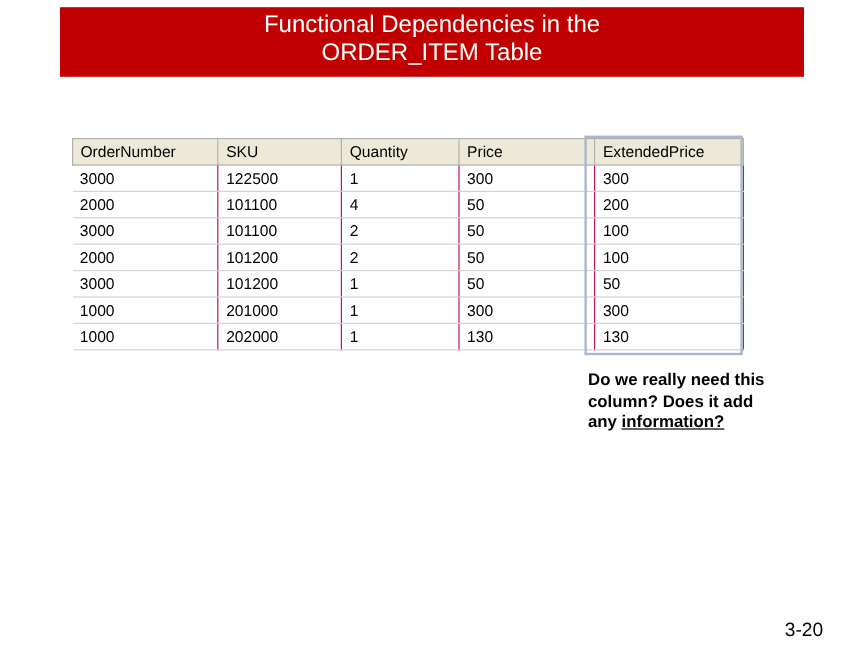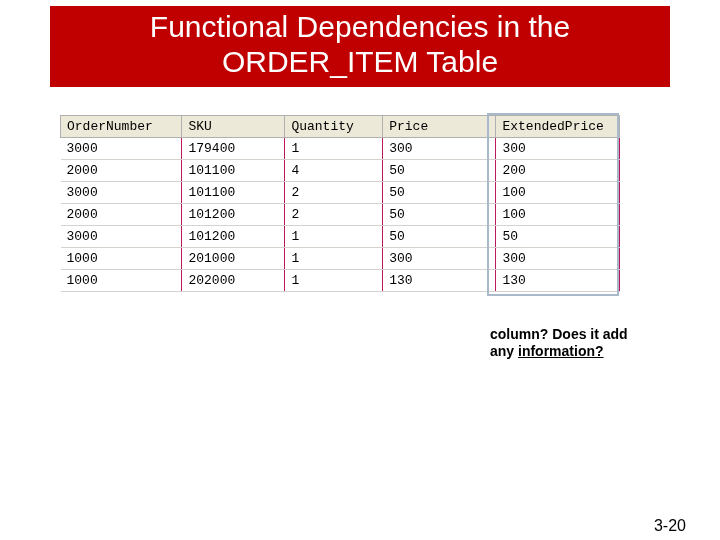--- a/index.html
+++ b/index.html
@@ -17,36 +17,36 @@
     width: 720px;
     height: 540px;
   }
   .title-band {
     position: absolute;
     left: 50px;
     top: 6px;
     width: 620px;
     background: #c00000;
     color: #ffffff;
-    font-size: 30px;
+    font-size: 20px;
     text-align: center;
     padding: 4px 8px 8px 8px;
     line-height: 1.15;
   }
   .table-wrap {
     position: absolute;
     left: 60px;
     top: 115px;
     width: 560px;
   }
   table.grid {
     border-collapse: collapse;
     width: 100%;
     background: #ffffff;
-    font-family: Liberation Mono, monospace;
+    font-family: Liberation Sans, sans-serif;
     font-size: 13px;
     color: #000000;
   }
   table.grid th {
     background: #ece9d8;
     border: 1px solid #b0b0b0;
     text-align: left;
     font-weight: normal;
     padding: 3px 6px;
     height: 20px;
@@ -117,21 +117,21 @@
           <th class="col-ordernum">OrderNumber</th>
           <th class="col-sku">SKU</th>
           <th class="col-qty">Quantity</th>
           <th class="col-price">Price</th>
           <th class="col-ext">ExtendedPrice</th>
         </tr>
       </thead>
       <tbody>
         <tr>
           <td>3000</td>
-          <td>179400</td>
+          <td>122500</td>
           <td>1</td>
           <td>300</td>
           <td>300</td>
         </tr>
         <tr>
           <td>2000</td>
           <td>101100</td>
           <td>4</td>
           <td>50</td>
           <td>200</td>
@@ -171,21 +171,21 @@
           <td>130</td>
           <td>130</td>
         </tr>
       </tbody>
     </table>
   </div>
 
   <div class="highlight-box"></div>
 
   <div class="callout">
-    <br>
+    <span>Do we really need this</span><br>
     <span>column? Does it add</span><br>
     <span>any </span><span class="u">information?</span>
   </div>
 
   <div class="footer">
     <div class="pagenum">3-20</div>
   </div>
 
 </div>
 

